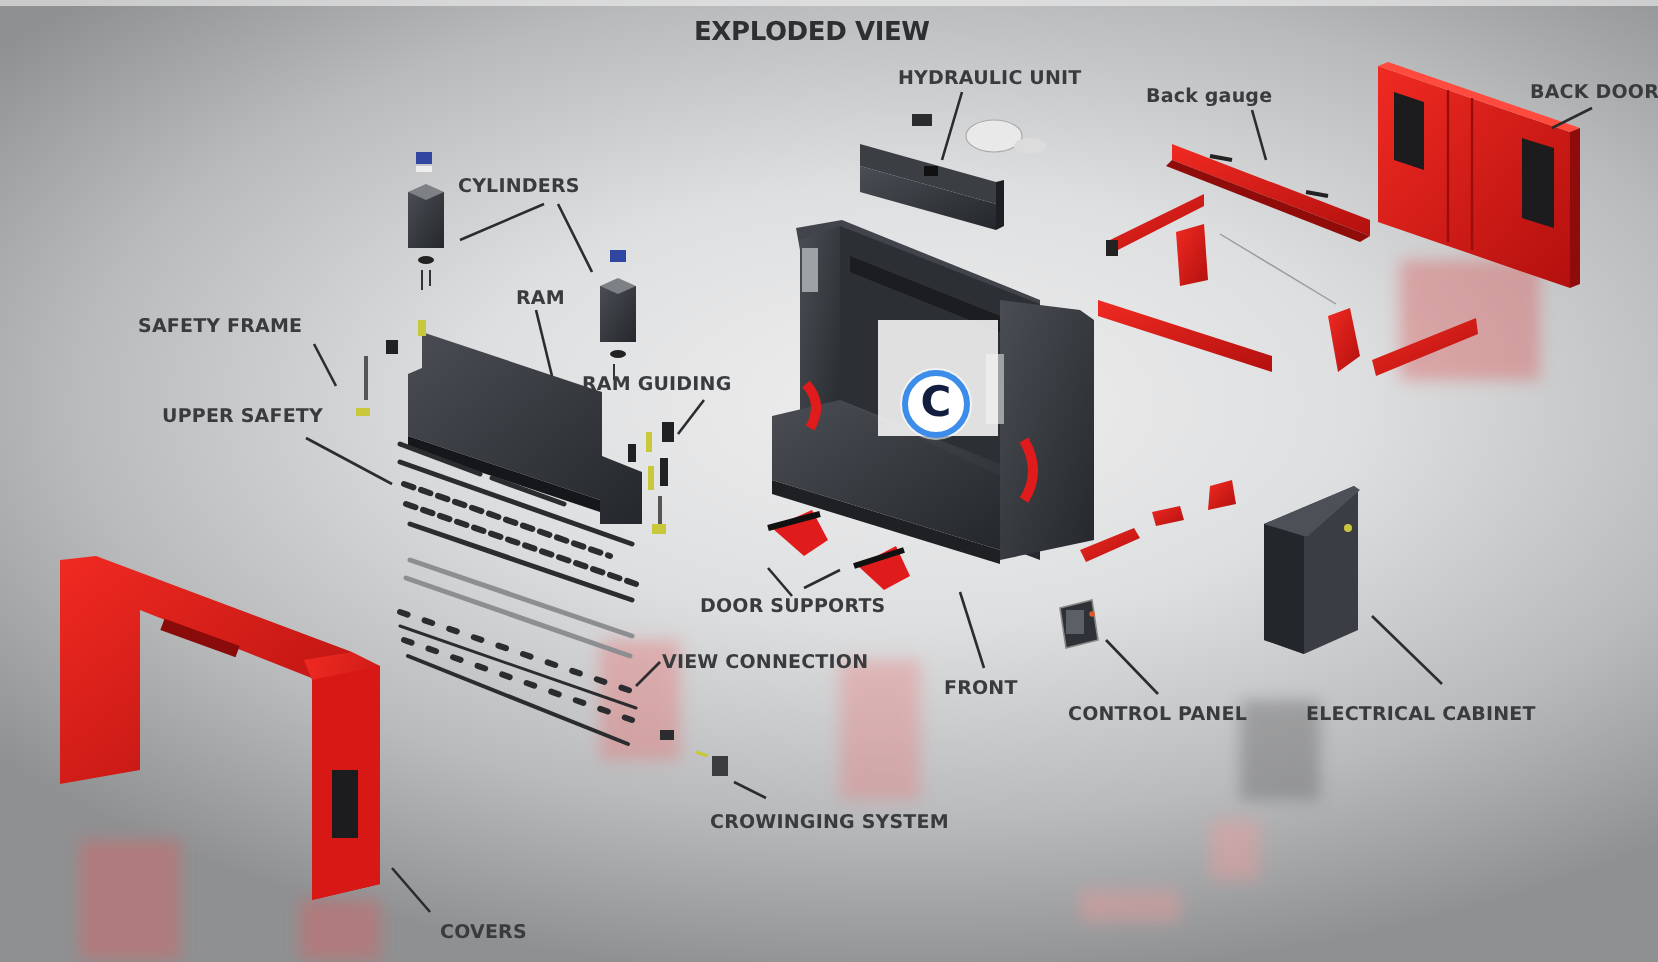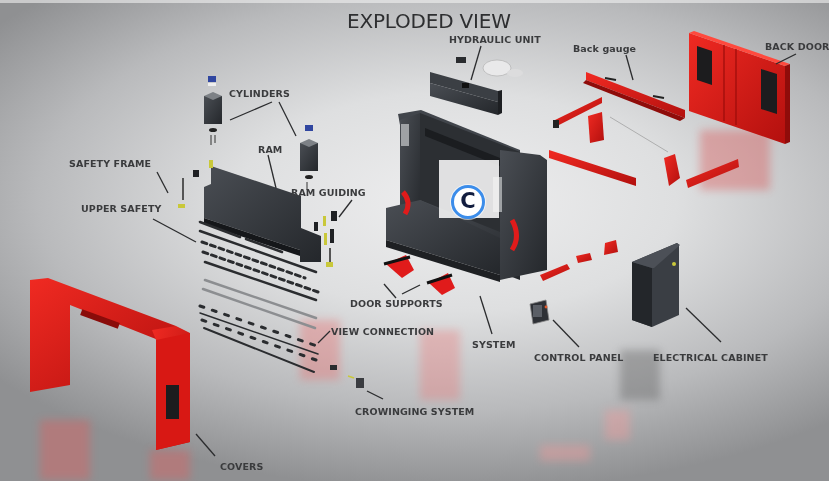--- a/index.html
+++ b/index.html
@@ -1,20 +1,20 @@
 <!DOCTYPE html>
 <html><head>
 <meta charset="utf-8">
 <style>
   html,body{margin:0;padding:0;}
   body{width:829px;height:481px;overflow:hidden;font-family:"DejaVu Sans","Liberation Sans",sans-serif;}
   #stage{position:relative;width:829px;height:481px;overflow:hidden;
     background:radial-gradient(ellipse 70% 60% at 55% 42%,#eeeeef 0%,#dedfe0 38%,#b9babc 72%,#8f9092 100%);}
   #stage:before{content:"";position:absolute;left:0;top:0;right:0;height:3px;background:#f2f2f2;opacity:.6;}
-  .title{position:absolute;left:347px;top:9px;font-size:20px;letter-spacing:-0.2px;color:#2e2f31;white-space:nowrap;}
+  .title{position:absolute;left:347px;top:9px;font-size:13px;letter-spacing:-0.2px;color:#2e2f31;white-space:nowrap;font-weight:bold;}
   .label{position:absolute;font-size:9.5px;font-weight:bold;color:#3a3b3d;white-space:nowrap;letter-spacing:0.1px;}
   .label.mixed{font-weight:bold;text-transform:none;}
   svg.parts{position:absolute;left:0;top:0;}
   .badge{position:absolute;left:451px;top:185px;width:34px;height:34px;border-radius:50%;
     background:#ffffff;border:3px solid #3c8dea;box-sizing:border-box;display:flex;align-items:center;justify-content:center;
     box-shadow:0 0 0 1px rgba(255,255,255,.6);cursor:pointer;}
   .badge span{font-family:"DejaVu Sans",sans-serif;font-weight:bold;font-size:21px;color:#121d3f;line-height:1;margin-top:-1px;}
 </style>
 </head>
 <body>
@@ -215,21 +215,21 @@
   <div class="label" style="left:449px;top:34px">HYDRAULIC UNIT</div>
   <div class="label mixed" style="left:573px;top:43px">Back gauge</div>
   <div class="label" style="left:765px;top:41px">BACK DOOR</div>
   <div class="label" style="left:229px;top:88px">CYLINDERS</div>
   <div class="label" style="left:258px;top:144px">RAM</div>
   <div class="label" style="left:69px;top:158px">SAFETY FRAME</div>
   <div class="label" style="left:291px;top:187px">RAM GUIDING</div>
   <div class="label" style="left:81px;top:203px">UPPER SAFETY</div>
   <div class="label" style="left:350px;top:298px">DOOR SUPPORTS</div>
   <div class="label" style="left:331px;top:326px">VIEW CONNECTION</div>
-  <div class="label" style="left:472px;top:339px">SYSTEM</div>
+  <div class="label" style="left:472px;top:339px">FRONT</div>
   <div class="label" style="left:534px;top:352px">CONTROL PANEL</div>
   <div class="label" style="left:653px;top:352px">ELECTRICAL CABINET</div>
   <div class="label" style="left:355px;top:406px">CROWINGING SYSTEM</div>
   <div class="label" style="left:220px;top:461px">COVERS</div>
 
   <div class="badge">
     <span>C</span>
   </div>
 </div>
 

